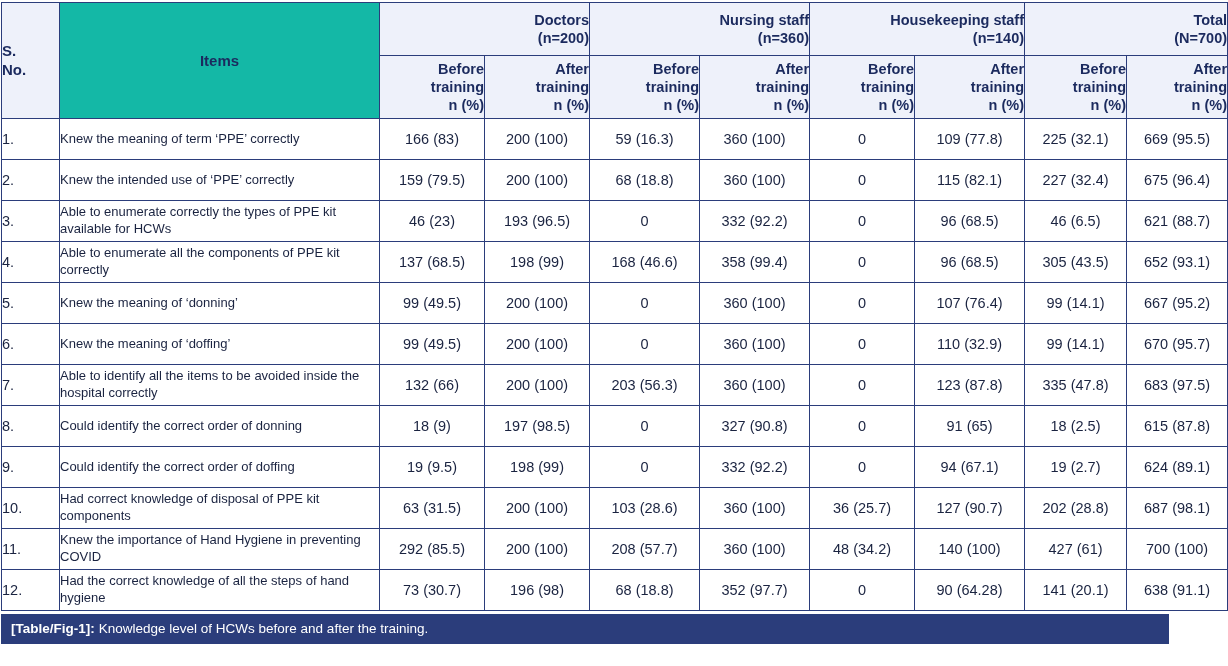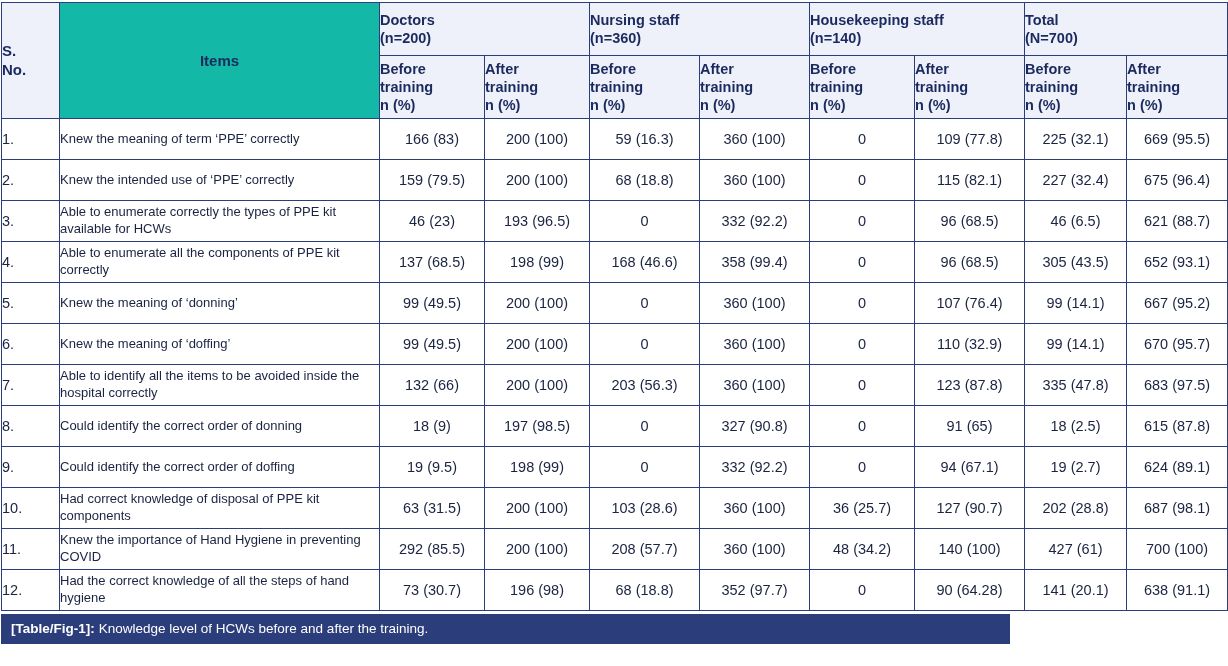--- a/index.html
+++ b/index.html
@@ -27,21 +27,21 @@
   table.data th, table.data td {
     border: 1px solid #2b3d7b;
     padding: 0;
     vertical-align: middle;
   }
   .hdr-top, .hdr-sub {
     background: #eef1fa;
     color: #1b2a5e;
     font-weight: bold;
     font-size: 14.5px;
-    text-align: left;
+    text-align: right;
     line-height: 1.25;
   }
   .hdr-top {
     height: 52px;
   }
   .hdr-sub {
     height: 62px;
   }
   .corner-sno {
     background: #eef1fa;
@@ -80,21 +80,21 @@
     text-align: center;
     padding: 5px 2px;
   }
   .caption {
     margin: 3px 1px 0 1px;
     background: #2b3d7b;
     color: #ffffff;
     font-size: 13.5px;
     padding: 7px 10px 8px 10px;
     box-sizing: border-box;
-    width: 1009px;
+    width: 1168px;
   }
   .caption .lbl {
     font-weight: bold;
   }
   .caption .txt {
     font-weight: normal;
     padding-left: 4px;
   }
   .nowrap { white-space: pre-line; }
 </style>

